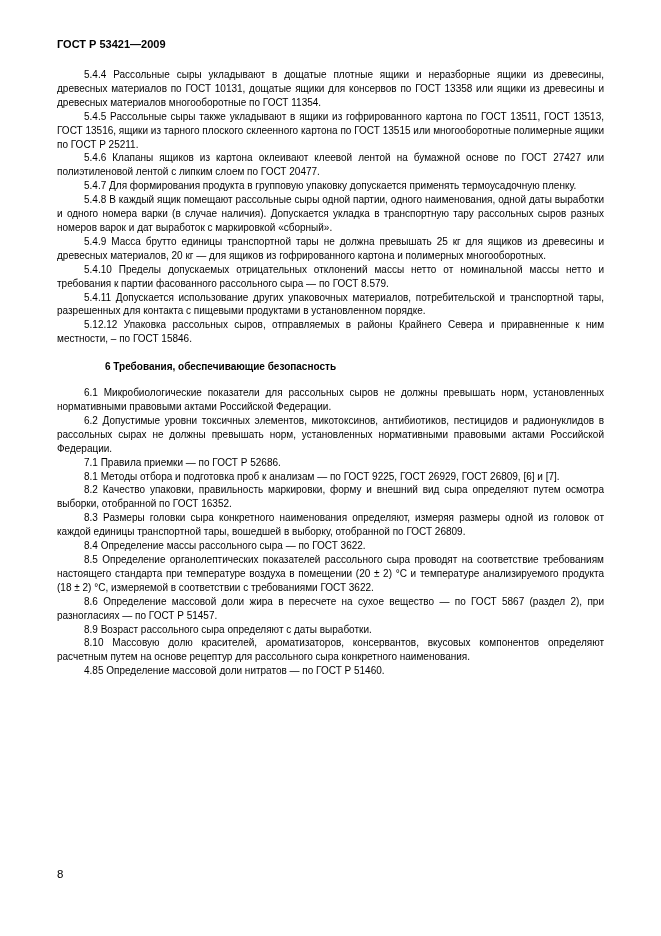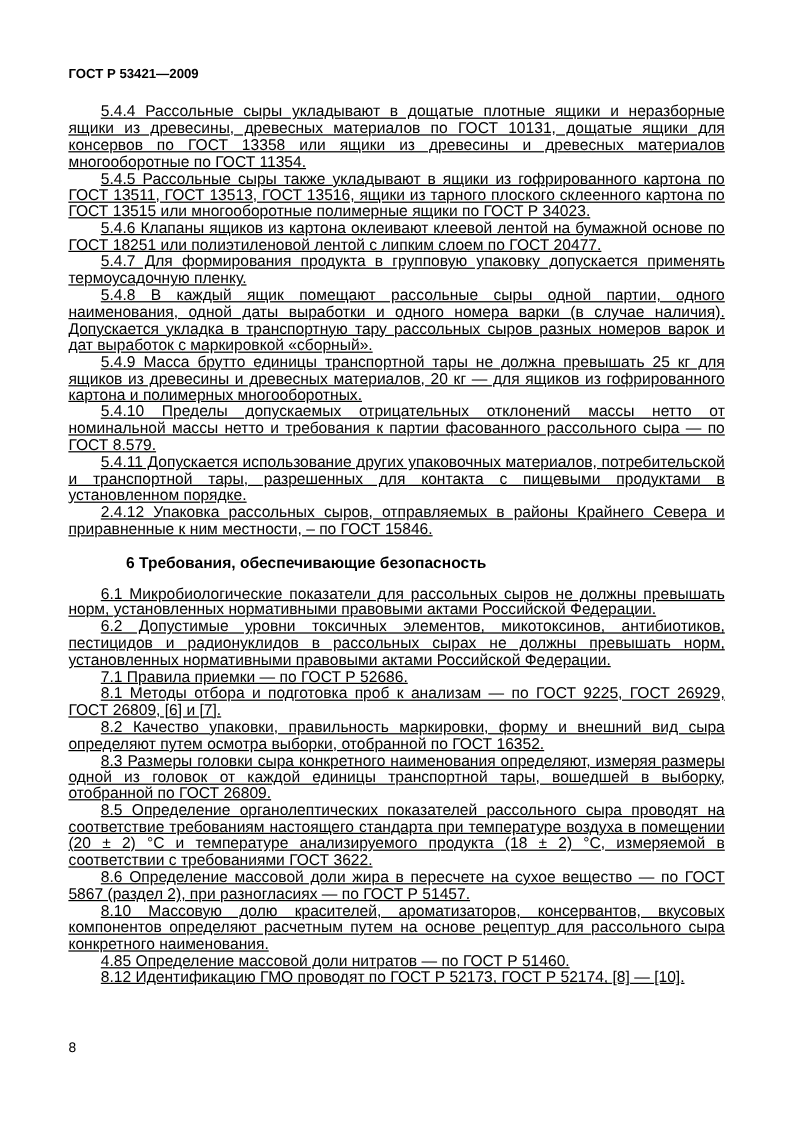--- a/index.html
+++ b/index.html
@@ -8,39 +8,38 @@
     background: #ffffff;
   }
   .page {
     position: relative;
     width: 661px;
     height: 936px;
     box-sizing: border-box;
     background: #ffffff;
     color: #000000;
     font-family: "Liberation Sans", "DejaVu Sans", sans-serif;
-    padding: 56px 57px 0 57px;
+    padding: 38px 57px 0 57px;
     overflow: hidden;
   }
   .doc-header {
     font-weight: bold;
     font-size: 11px;
     line-height: 13px;
     margin: 0 0 17px 0;
   }
   .content .para {
     margin: 0;
-    font-size: 13px;
+    font-size: 10px;
     line-height: 13.9px;
     text-align: justify;
     text-indent: 27px;
-    text-decoration: underline;
   }
   .content .section-heading {
-    font-size: 13px;
+    font-size: 10px;
     font-weight: bold;
     line-height: 15px;
     margin: 13px 0 12px 0;
     text-indent: 48px;
   }
   .page-number {
     position: absolute;
     left: 57px;
     top: 867px;
     font-size: 11.5px;
@@ -49,40 +48,41 @@
 </style>
 </head>
 <body>
 
 <div class="page">
 
   <div class="doc-header">ГОСТ Р 53421—2009</div>
 
   <div class="content">
     <p class="para">5.4.4 Рассольные сыры укладывают в дощатые плотные ящики и неразборные ящики из древесины, древесных материалов по ГОСТ 10131, дощатые ящики для консервов по ГОСТ 13358 или ящики из древесины и древесных материалов многооборотные по ГОСТ 11354.</p>
-    <p class="para">5.4.5 Рассольные сыры также укладывают в ящики из гофрированного картона по ГОСТ 13511, ГОСТ 13513, ГОСТ 13516, ящики из тарного плоского склеенного картона по ГОСТ 13515 или многооборотные полимерные ящики по ГОСТ Р 34023.</p>
-    <p class="para">5.4.6 Клапаны ящиков из картона оклеивают клеевой лентой на бумажной основе по ГОСТ 18251 или полиэтиленовой лентой с липким слоем по ГОСТ 20477.</p>
+    <p class="para">5.4.5 Рассольные сыры также укладывают в ящики из гофрированного картона по ГОСТ 13511, ГОСТ 13513, ГОСТ 13516, ящики из тарного плоского склеенного картона по ГОСТ 13515 или многооборотные полимерные ящики по ГОСТ Р 25211.</p>
+    <p class="para">5.4.6 Клапаны ящиков из картона оклеивают клеевой лентой на бумажной основе по ГОСТ 27427 или полиэтиленовой лентой с липким слоем по ГОСТ 20477.</p>
     <p class="para">5.4.7 Для формирования продукта в групповую упаковку допускается применять термоусадочную пленку.</p>
     <p class="para">5.4.8 В каждый ящик помещают рассольные сыры одной партии, одного наименования, одной даты выработки и одного номера варки (в случае наличия). Допускается укладка в транспортную тару рассольных сыров разных номеров варок и дат выработок с маркировкой «сборный».</p>
     <p class="para">5.4.9 Масса брутто единицы транспортной тары не должна превышать 25 кг для ящиков из древесины и древесных материалов, 20 кг — для ящиков из гофрированного картона и полимерных многооборотных.</p>
     <p class="para">5.4.10 Пределы допускаемых отрицательных отклонений массы нетто от номинальной массы нетто и требования к партии фасованного рассольного сыра — по ГОСТ 8.579.</p>
     <p class="para">5.4.11 Допускается использование других упаковочных материалов, потребительской и транспортной тары, разрешенных для контакта с пищевыми продуктами в установленном порядке.</p>
-    <p class="para">2.4.12 Упаковка рассольных сыров, отправляемых в районы Крайнего Севера и приравненные к ним местности, – по ГОСТ 15846.</p>
+    <p class="para">5.12.12 Упаковка рассольных сыров, отправляемых в районы Крайнего Севера и приравненные к ним местности, – по ГОСТ 15846.</p>
 
     <h2 class="section-heading">6 Требования, обеспечивающие безопасность</h2>
     <p class="para">6.1 Микробиологические показатели для рассольных сыров не должны превышать норм, установленных нормативными правовыми актами Российской Федерации.</p>
     <p class="para">6.2 Допустимые уровни токсичных элементов, микотоксинов, антибиотиков, пестицидов и радионуклидов в рассольных сырах не должны превышать норм, установленных нормативными правовыми актами Российской Федерации.</p>
 
     <p class="para">7.1 Правила приемки — по ГОСТ Р 52686.</p>
 
     <p class="para">8.1 Методы отбора и подготовка проб к анализам — по ГОСТ 9225, ГОСТ 26929, ГОСТ 26809, [6] и [7].</p>
     <p class="para">8.2 Качество упаковки, правильность маркировки, форму и внешний вид сыра определяют путем осмотра выборки, отобранной по ГОСТ 16352.</p>
     <p class="para">8.3 Размеры головки сыра конкретного наименования определяют, измеряя размеры одной из головок от каждой единицы транспортной тары, вошедшей в выборку, отобранной по ГОСТ 26809.</p>
+    <p class="para">8.4 Определение массы рассольного сыра — по ГОСТ 3622.</p>
     <p class="para">8.5 Определение органолептических показателей рассольного сыра проводят на соответствие требованиям настоящего стандарта при температуре воздуха в помещении (20 ± 2) °С и температуре анализируемого продукта (18 ± 2) °С, измеряемой в соответствии с требованиями ГОСТ 3622.</p>
     <p class="para">8.6 Определение массовой доли жира в пересчете на сухое вещество — по ГОСТ 5867 (раздел 2), при разногласиях — по ГОСТ Р 51457.</p>
+    <p class="para">8.9 Возраст рассольного сыра определяют с даты выработки.</p>
     <p class="para">8.10 Массовую долю красителей, ароматизаторов, консервантов, вкусовых компонентов определяют расчетным путем на основе рецептур для рассольного сыра конкретного наименования.</p>
     <p class="para">4.85 Определение массовой доли нитратов — по ГОСТ Р 51460.</p>
-    <p class="para">8.12 Идентификацию ГМО проводят по ГОСТ Р 52173, ГОСТ Р 52174, [8] — [10].</p>
   </div>
 
   <div class="page-number">8</div>
 
 </div>
 
 </body></html>

